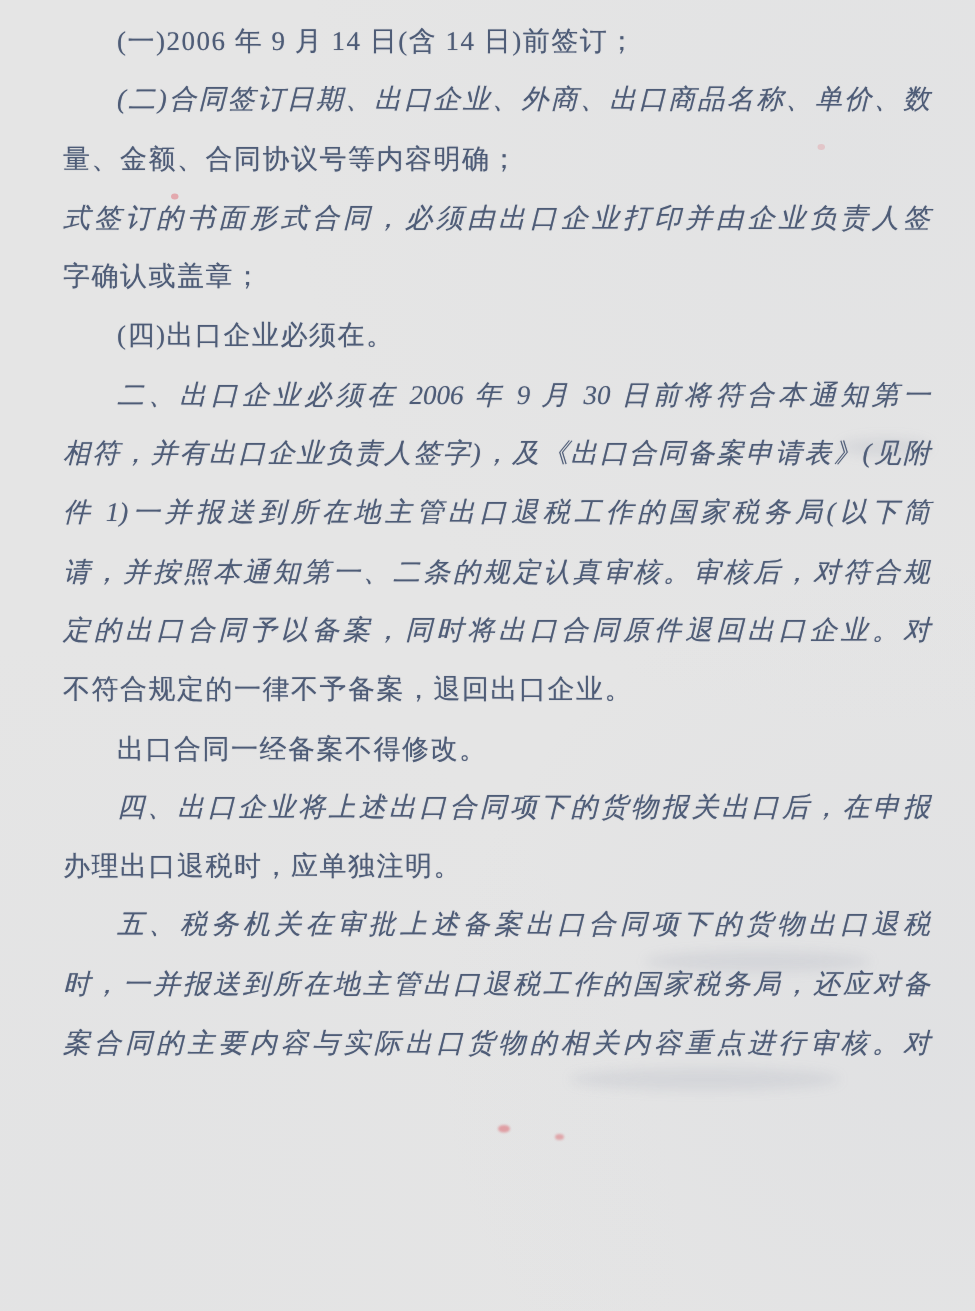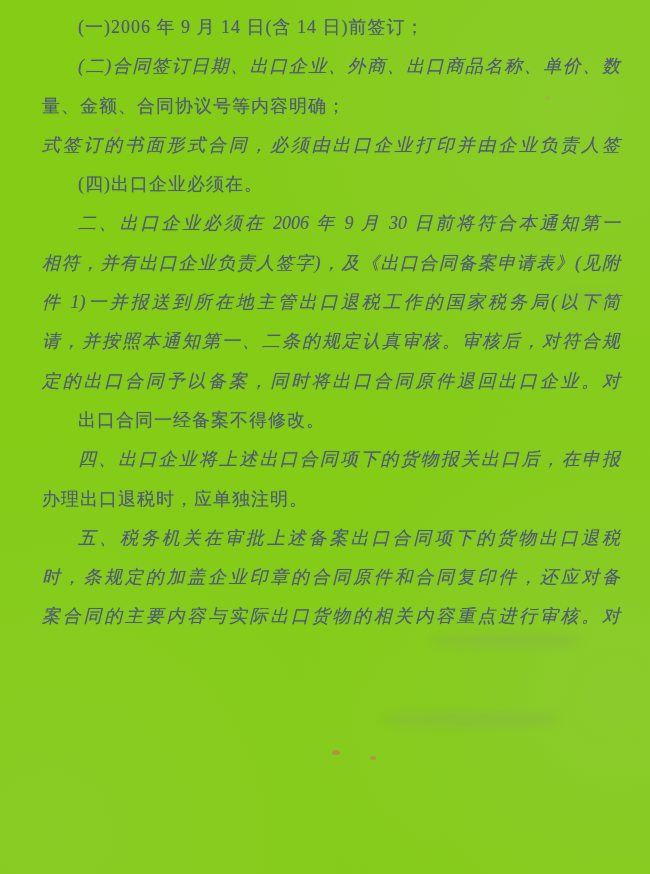--- a/index.html
+++ b/index.html
@@ -72,37 +72,39 @@
     border-radius: 50%;
     filter: blur(4px);
   }
   .ghost-1 { left: 430px; top: 634px; width: 150px; height: 14px; }
   .ghost-2 { left: 380px; top: 712px; width: 180px; height: 15px; }
   .ghost-3 { left: 560px; top: 292px; width: 60px; height: 12px; }
 </style>
 </head>
 <body>
 
-<div class="page" style="background: #84cc16;">
+<div class="page" style="background: #e5e5e5;">
   <div class="doc-body" id="doc-body" style="color: rgb(78, 92, 119);">
       <div class="line indent">(一)2006 年 9 月 14 日(含 14 日)前签订；</div>
       <div class="line indent justify">(二)合同签订日期、出口企业、外商、出口商品名称、单价、数</div>
       <div class="line">量、金额、合同协议号等内容明确；</div>
       <div class="line justify">式签订的书面形式合同，必须由出口企业打印并由企业负责人签</div>
+      <div class="line">字确认或盖章；</div>
       <div class="line indent">(四)出口企业必须在。</div>
       <div class="line indent justify">二、出口企业必须在 2006 年 9 月 30 日前将符合本通知第一</div>
       <div class="line justify">相符，并有出口企业负责人签字)，及《出口合同备案申请表》(见附</div>
       <div class="line justify">件 1)一并报送到所在地主管出口退税工作的国家税务局(以下简</div>
       <div class="line justify">请，并按照本通知第一、二条的规定认真审核。审核后，对符合规</div>
       <div class="line justify">定的出口合同予以备案，同时将出口合同原件退回出口企业。对</div>
+      <div class="line">不符合规定的一律不予备案，退回出口企业。</div>
       <div class="line indent">出口合同一经备案不得修改。</div>
       <div class="line indent justify">四、出口企业将上述出口合同项下的货物报关出口后，在申报</div>
       <div class="line">办理出口退税时，应单独注明。</div>
       <div class="line indent justify">五、税务机关在审批上述备案出口合同项下的货物出口退税</div>
-      <div class="line justify">时，条规定的加盖企业印章的合同原件和合同复印件，还应对备</div>
+      <div class="line justify">时，一并报送到所在地主管出口退税工作的国家税务局，还应对备</div>
       <div class="line justify">案合同的主要内容与实际出口货物的相关内容重点进行审核。对</div>
     </div>
 
   <div class="artifact speck-pink speck-pink-1"></div>
   <div class="artifact speck-pink speck-pink-2"></div>
   <div class="artifact speck-red-1"></div>
   <div class="artifact speck-red-2"></div>
   <div class="artifact ghost ghost-1"></div>
   <div class="artifact ghost ghost-2"></div>
   <div class="artifact ghost ghost-3"></div>

